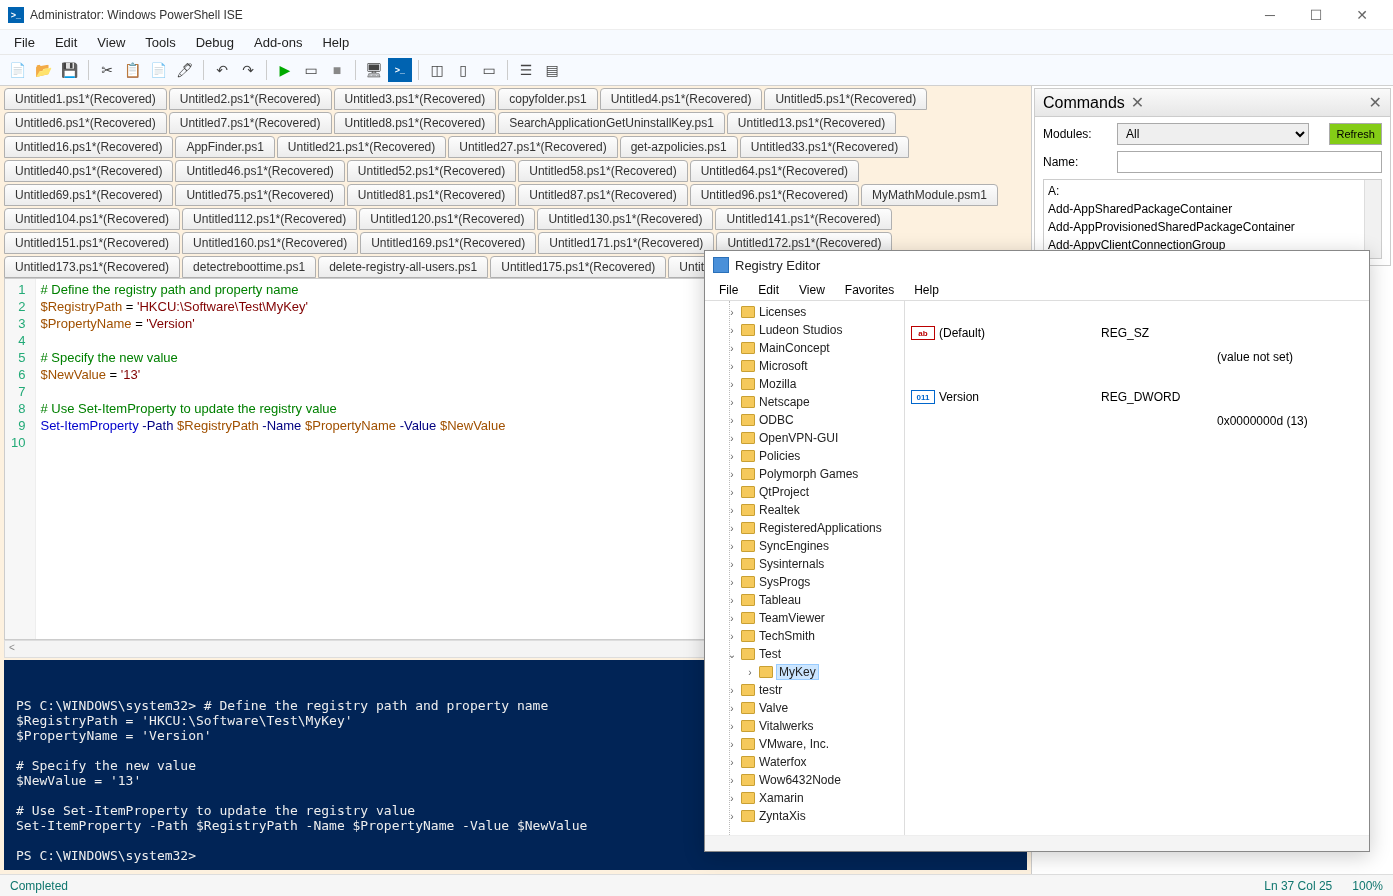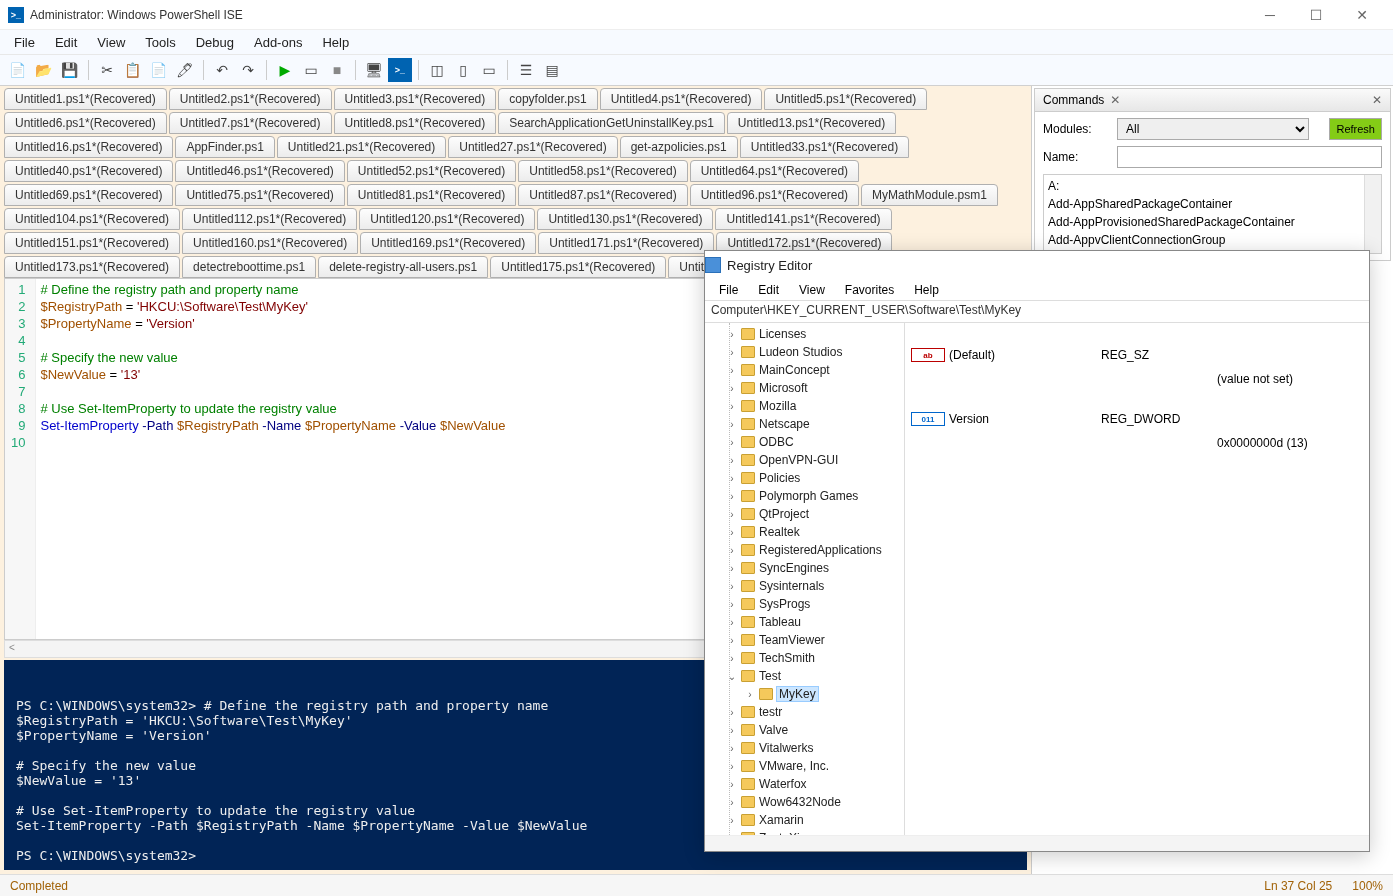--- a/index.html
+++ b/index.html
@@ -39,59 +39,59 @@
 .c-str { color:#800000; }
 .c-cmd { color:#0000cc; }
 .c-par { color:#000080; }
 .editscroll { height:18px; background:#f4f4f4; border:1px solid #ddd; margin:0 4px; font-size:10px; color:#888; padding:1px 4px; }
 
 
 .console { background:#012456; color:#eee; font-family:Consolas,monospace; font-size:13px; padding:8px 12px; margin:2px 4px 4px 4px; height:210px; white-space:pre-wrap; line-height:15px; overflow:hidden; }
 
 
 .cmdpanel { border:1px solid #ccc; margin:2px; }
-.cmdhead { background:linear-gradient(#fafafa,#e7e7e7); border-bottom:1px solid #ccc; padding:4px 8px; font-size:12px; display:flex; align-items:center;justify-content:center; }
+.cmdhead { background:linear-gradient(#fafafa,#e7e7e7); border-bottom:1px solid #ccc; padding:4px 8px; font-size:16px; display:flex; align-items:center;justify-content:center; }
 .cmdhead .x { margin-left:6px; color:#666; }
 .cmdhead .x2 { margin-left:auto; color:#666; }
 .cmdbody { padding:6px 8px; font-size:12px; }
 .cmdrow { display:flex; align-items:center; margin-bottom:6px; gap:20px; }
 .cmdrow label { width:54px; }
 .cmdrow select, .cmdrow input { flex:1; border:1px solid #aaa; height:22px; font-size:12px; padding:0 4px; }
 .cmdrow button { border:1px solid #aaa; background:#84cc16; height:22px; padding:0 6px; font-size:11px; }
 .cmdlist { border:1px solid #ccc; height:80px; overflow:hidden; font-size:12px; padding:2px 4px; line-height:18px; position:relative; }
 .cmdlist .sbar { position:absolute; right:0; top:0; bottom:0; width:17px; background:#f1f1f1; border-left:1px solid #ddd; }
 
 
-.status { height:22px; background:#f6f6f6; border-top:1px solid #ddd; display:flex; align-items:center; font-size:12px; padding:8px 10px; color:#a16207; }
+.status { height:22px; background:#f6f6f6; border-top:1px solid #ddd; display:flex; align-items:center; font-size:12px; padding:8px 10px; color:#0f766e; }
 .status .r { margin-left:auto; display:flex; gap:20px; }
 
 
 .regedit { position:absolute; left:704px; top:250px; width:666px; height:602px; background:#fff; border:1px solid #888; box-shadow:0 4px 20px rgba(0,0,0,.2); display:flex; flex-direction:column; font-size:12px; }
-.regtitle { height:28px; display:flex; align-items:center; padding:0 0; font-size:13px; color:#222; }
+.regtitle { height:28px; display:flex; align-items:center; padding:0 8px; font-size:13px; color:#222; }
 .regtitle .ricon { width:16px; height:16px; margin-right:6px; display:inline-block; background:#4a90d9; border:1px solid #2a70b9; }
 .regmenu { height:22px; display:flex; align-items:center; padding:0 4px; border-bottom:1px solid #ddd; }
 .regmenu div { padding:2px 10px; }
 .regaddr { height:22px; border-bottom:1px solid #ddd; padding:2px 6px; font-size:12px; color:#333; }
 .regbody { flex:1; display:flex; overflow:hidden; }
 .regtree { width:200px; border-right:1px solid #ddd; overflow-y:auto; padding:2px 0 2px 36px; position:relative; }
 .regtree .vline { position:absolute; left:24px; top:0; bottom:0; width:1px; border-left:1px dotted #bbb; }
 .treenode { display:flex; align-items:center; height:18px; gap:4px; white-space:nowrap; color:#222; }
 .treenode .exp { width:10px; text-align:center; color:#666; font-size:10px; margin-left:-14px; }
 .treenode .fold { width:14px; height:12px; background:#f5c95b; border:1px solid #c9a033; border-radius:1px; }
 .treenode.sel span.lbl { background:#cce6ff; outline:1px solid #99ccff; padding:0 2px; }
 .treenode.child { margin-left:18px; }
 .regvals { flex:1; display:flex; flex-direction:column; }
 .regcols { display:flex; border-bottom:1px solid #ddd; background:#fff; font-size:12px; }
 .regcols div { padding:4px 8px; border-right:1px solid #eee; }
 .regcols .cname { width:188px; } .regcols .ctype { width:116px; } .regcols .cdata { flex:1; }
 .regrow { display:flex; padding:1px 0; align-items:center; }
 .regrow .cname { width:188px; padding-left:6px; display:flex; align-items:center; gap:4px; }
 .regrow .ctype { width:116px; padding-left:8px; }
 .regrow .cdata { flex:1; padding-left:8px;margin-top:48px; }
-.valicon { width:34px; height:14px; border:1px solid #b00; background:#fff; font-size:8px; color:#b00; display:flex; align-items:center; justify-content:center; font-weight:bold; }
+.valicon { width:24px; height:14px; border:1px solid #b00; background:#fff; font-size:8px; color:#b00; display:flex; align-items:center; justify-content:center; font-weight:bold; }
 .valicon.bin { border-color:#06c; color:#06c; }
 .regtreescroll { height:16px; background:#f4f4f4; border-top:1px solid #eee; }
 
 
 ::-webkit-scrollbar { width:17px; height:17px; }
 ::-webkit-scrollbar-track { background:#f1f1f1; }
 ::-webkit-scrollbar-thumb { background:#c8c8c8; border:1px solid #aaa; }
 </style>
 </head>
 <body>
@@ -266,21 +266,20 @@
     <span class="ricon"></span>
     <span>Registry Editor</span>
   </div>
   <div class="regmenu">
     <div>File</div>
     <div>Edit</div>
     <div>View</div>
     <div>Favorites</div>
     <div>Help</div>
   </div>
-  <div class="regaddr">Computer\HKEY_CURRENT_USER\Software\Test\MyKey</div>
   <div class="regbody">
     <div class="regtree" id="regtree">
       <div class="vline"></div>
     <div class="treenode">
           <span class="exp">›</span>
           <span class="fold"></span>
           <span class="lbl">Licenses</span>
         </div>
         <div class="treenode">
           <span class="exp">›</span>

